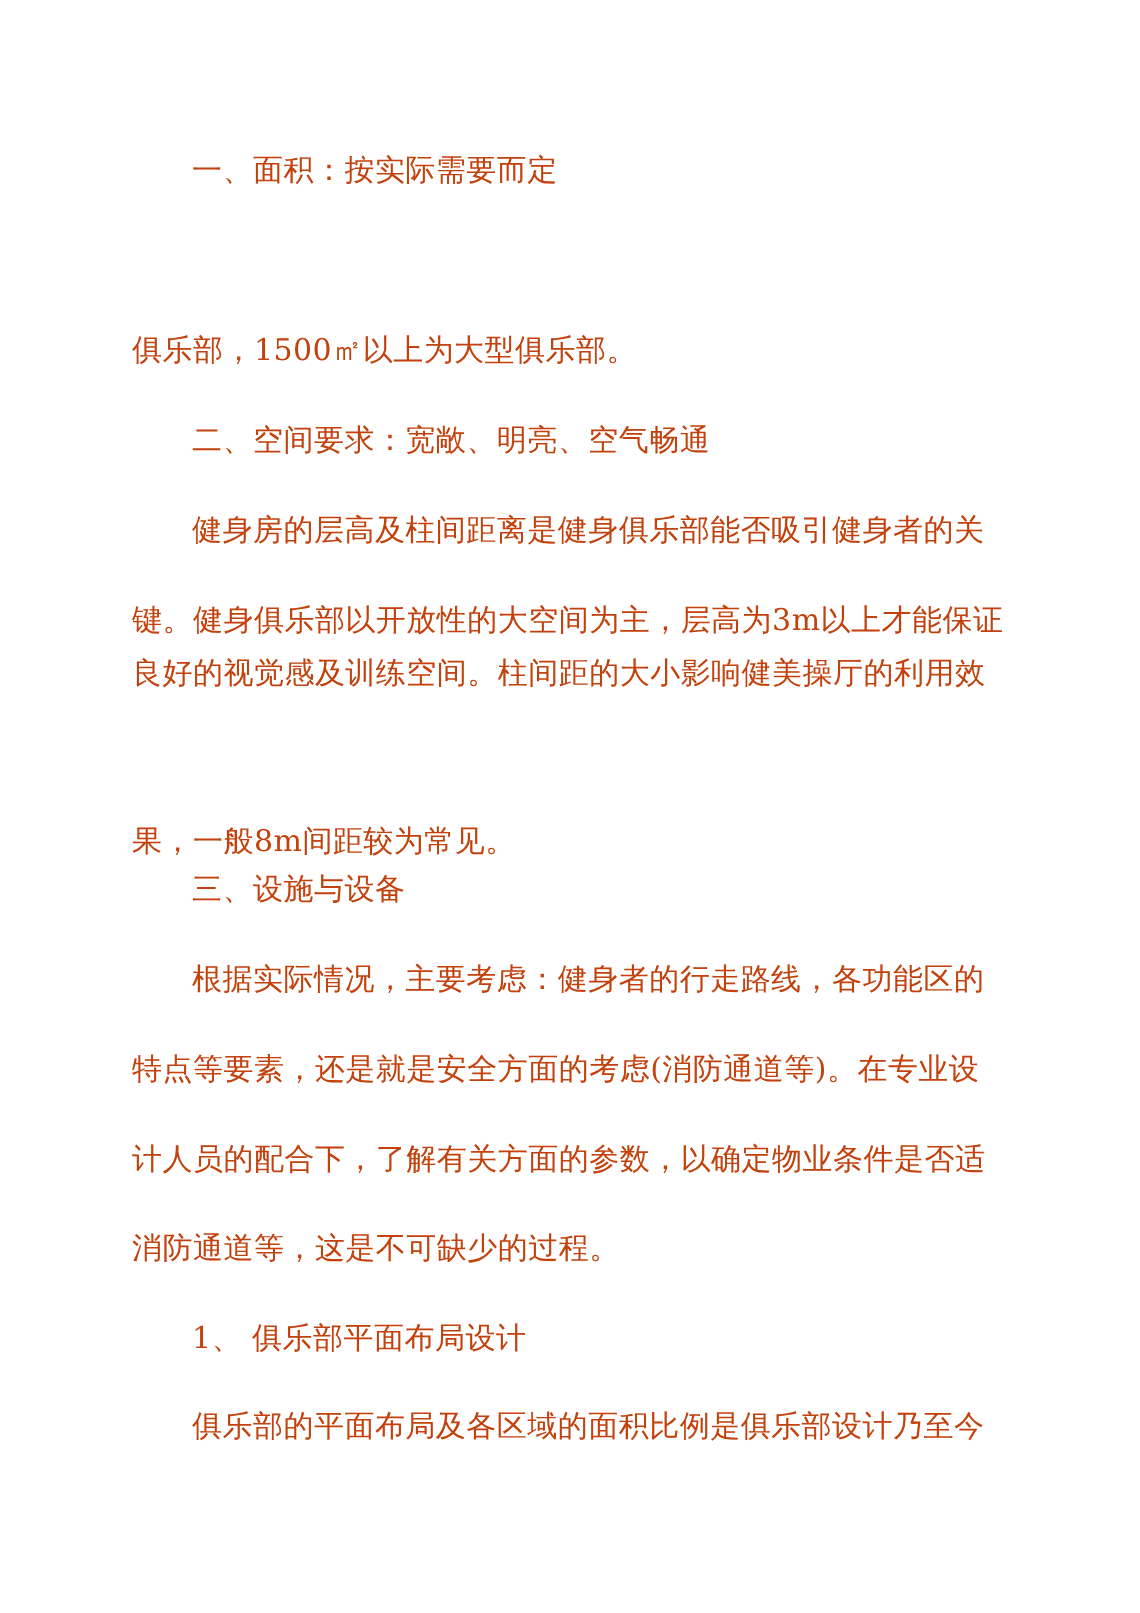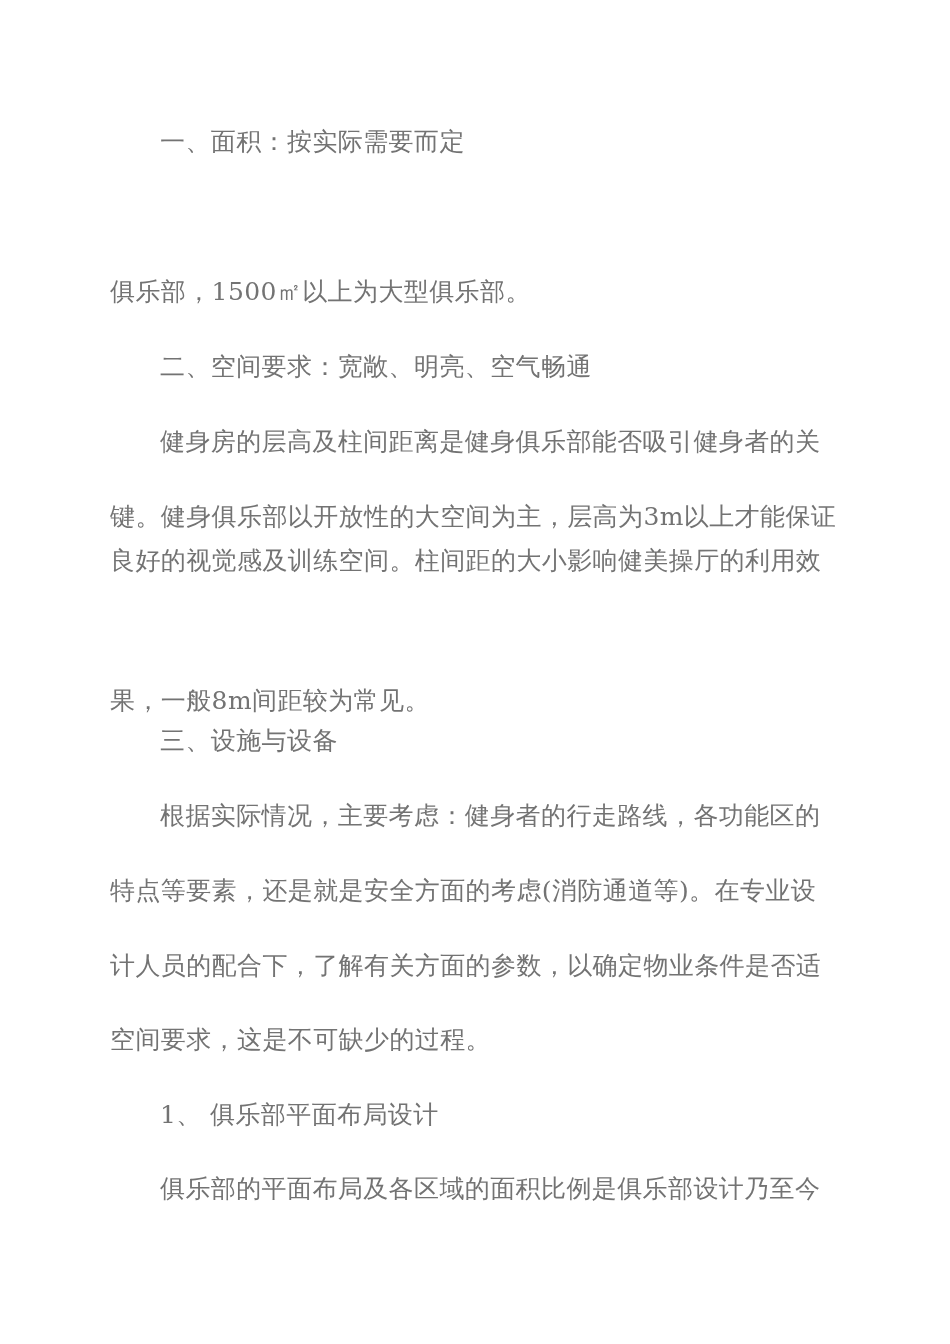--- a/index.html
+++ b/index.html
@@ -5,36 +5,36 @@
   html, body { margin: 0; padding: 0; background: #ffffff; }
   body { width: 950px; height: 1344px; position: relative; overflow: hidden; }
   .page { position: absolute; left: 0; top: 0; width: 950px; height: 1344px; background: #fff; }
   .line {
     position: absolute;
     left: 110px;
     white-space: nowrap;
     font-family: "DejaVu Serif", "Liberation Serif", serif;
     font-size: 25px;
     line-height: 30px;
-    color: #737373;
+    color: #c2410c;
     letter-spacing: 0.4px;
   }
   .indent { left: 160px; }
 </style>
 </head>
 <body>
 
 <div class="page">
   <div class="line indent" style="top:127px">一、面积：按实际需要而定</div>
   <div class="line" style="top:277px">俱乐部，1500㎡以上为大型俱乐部。</div>
   <div class="line indent" style="top:427px">健身房的层高及柱间距离是健身俱乐部能否吸引健身者的关</div>
   <div class="line indent" style="top:352px">二、空间要求：宽敞、明亮、空气畅通</div>
   <div class="line" style="top:502px">键。健身俱乐部以开放性的大空间为主，层高为3m以上才能保证</div>
   <div class="line" style="top:546px">良好的视觉感及训练空间。柱间距的大小影响健美操厅的利用效</div>
   <div class="line" style="top:686px">果，一般8m间距较为常见。</div>
   <div class="line indent" style="top:726px">三、设施与设备</div>
   <div class="line indent" style="top:801px">根据实际情况，主要考虑：健身者的行走路线，各功能区的</div>
   <div class="line" style="top:876px">特点等要素，还是就是安全方面的考虑(消防通道等)。在专业设</div>
   <div class="line" style="top:951px">计人员的配合下，了解有关方面的参数，以确定物业条件是否适</div>
-  <div class="line" style="top:1025px">空间要求，这是不可缺少的过程。</div>
+  <div class="line" style="top:1025px">消防通道等，这是不可缺少的过程。</div>
   <div class="line indent" style="top:1100px">1、 俱乐部平面布局设计</div>
   <div class="line indent" style="top:1174px">俱乐部的平面布局及各区域的面积比例是俱乐部设计乃至今</div>
 </div>
 
 </body></html>

